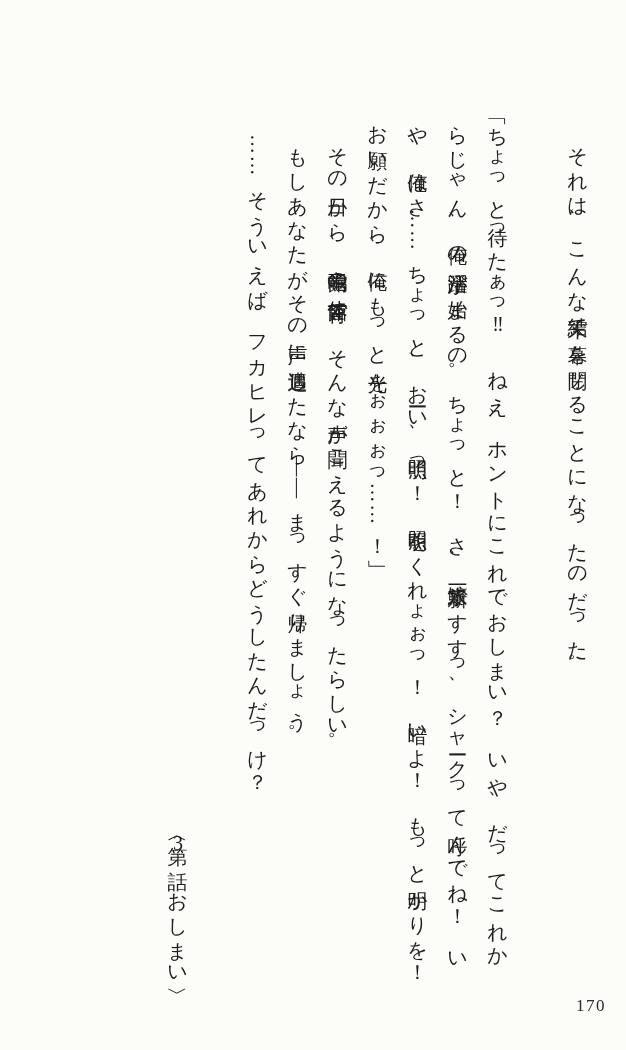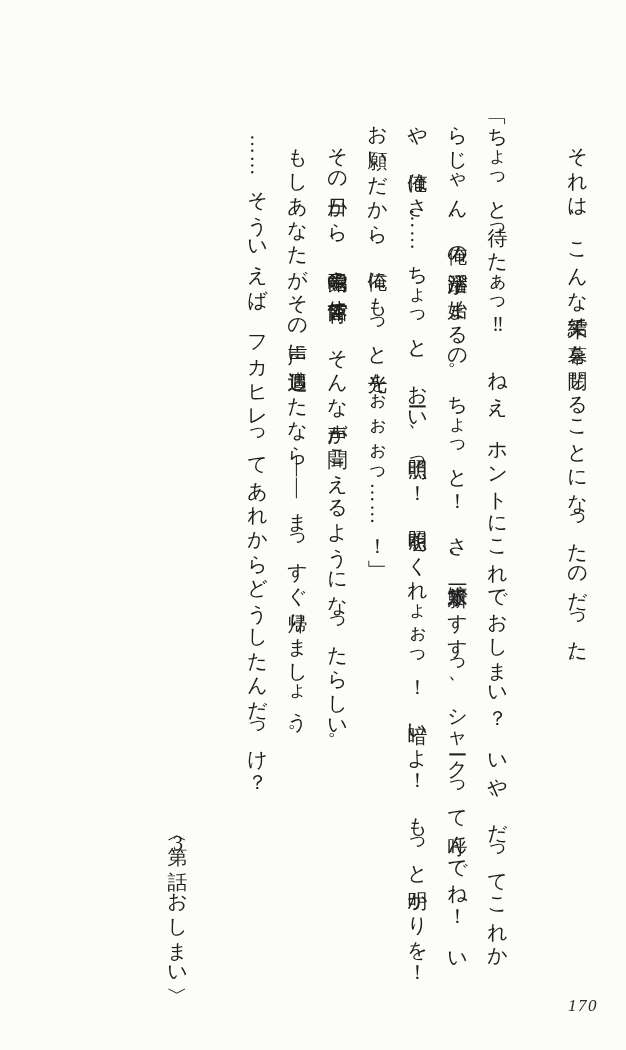--- a/index.html
+++ b/index.html
@@ -27,23 +27,22 @@
   .para { margin: 0; }
   .indent { text-indent: 22px; }
   .gap-after { margin-block-end: 40px; }   
   .end-line {
     margin-block-start: 40px;               
     text-align: end;                        
   }
   .upright { text-orientation: upright; }   
   .page-number {
     position: absolute;
-    right: 28px;
+    right: 20px;
     bottom: 34px;
-    font-style: italic;
     font-size: 17px;
     letter-spacing: 1.5px;
     color: #2a2a2a;
   }
 </style>
 </head>
 <body>
 
 <div class="page">
   <div class="text-block">

